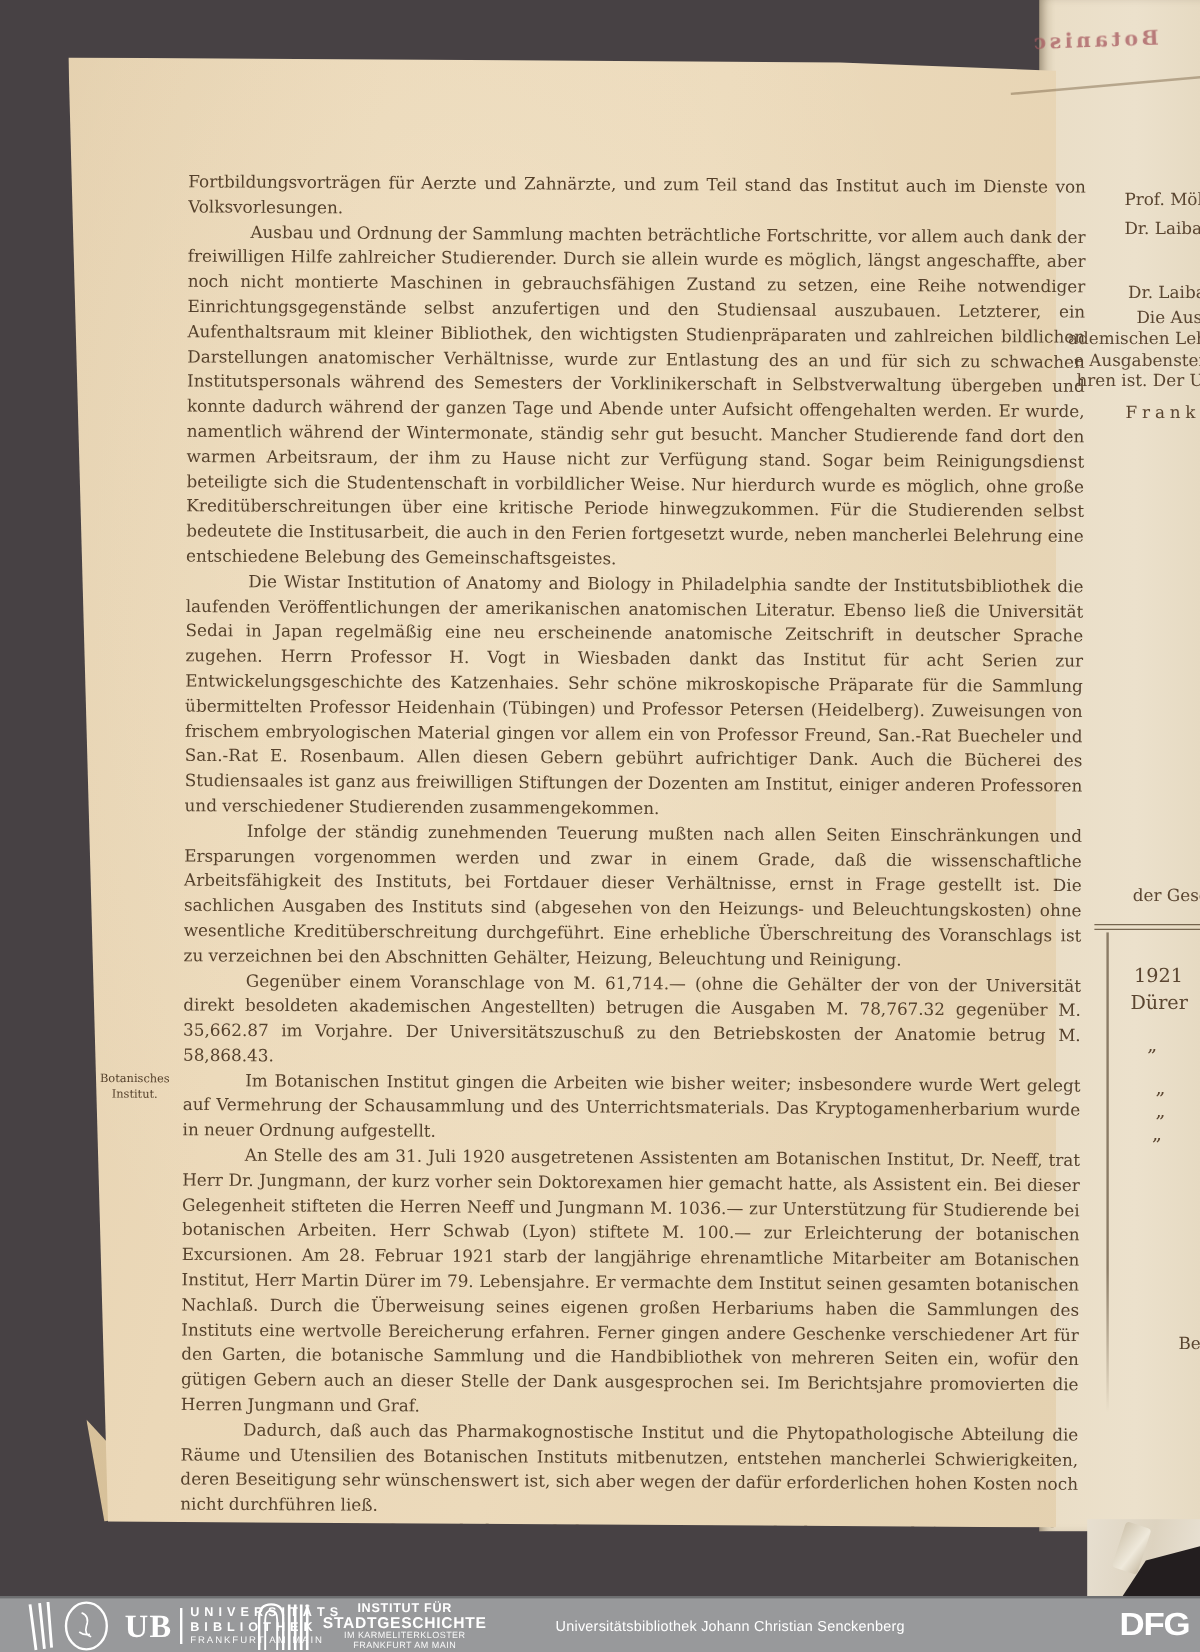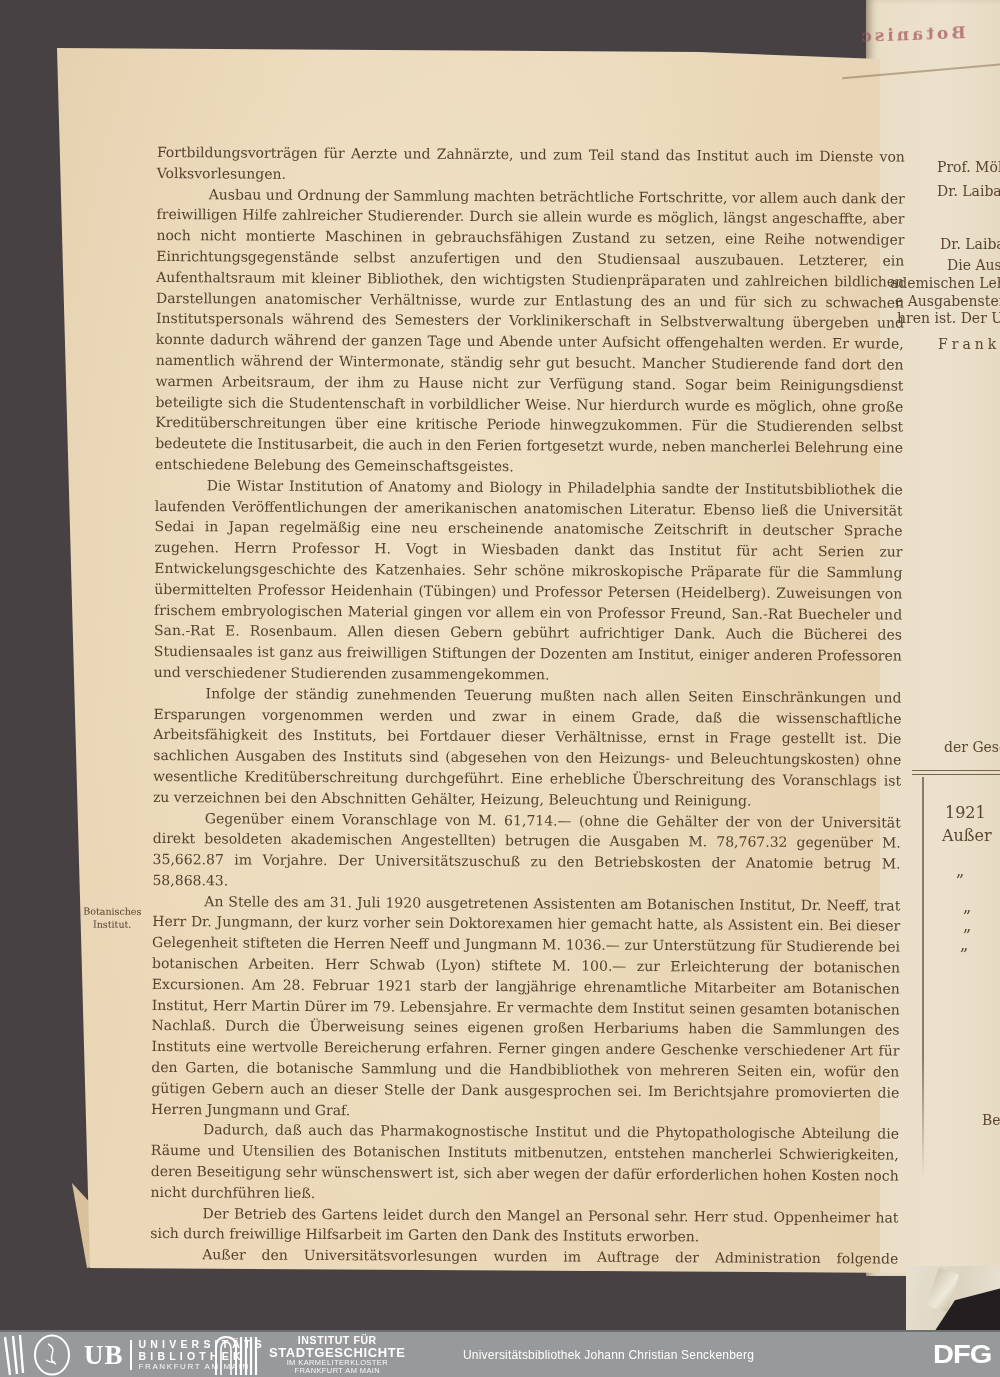--- a/index.html
+++ b/index.html
@@ -75,31 +75,31 @@
     transform:rotate(.35deg);transform-origin:0 0;
   }
   .textblock p{
     margin:0;text-align:justify;
     font-size:14px;line-height:20.8px;color:#55412c;
     font-family:"DejaVu Serif",serif;
   }
   .textblock p.ind{text-indent:52px;}
   .rel{position:relative;}
   .mnote{
-    position:absolute;left:-76px;top:14px;width:72px;display:block;
+    position:absolute;left:-76px;top:2px;width:72px;display:block;
     font-size:9.5px;line-height:13px;text-align:center;color:#55412c;
     text-indent:0;
   }
   
   .footer{
     position:absolute;left:0;top:1330px;width:1000px;height:47px;z-index:10;
     background:#98999b;border-top:2px solid #6e6f71;box-sizing:border-box;
     font-family:"Liberation Sans",sans-serif;color:#fff;
   }
-  .ub-block{position:absolute;left:2px;top:4px;height:38px;display:flex;align-items:center;}
+  .ub-block{position:absolute;left:22px;top:4px;height:38px;display:flex;align-items:center;}
   .ub-acro{font-family:"Liberation Serif",serif;font-weight:bold;font-size:27px;letter-spacing:1px;margin:0 6px 0 4px;}
   .ub-divider{width:2px;height:30px;background:#fff;margin-right:7px;}
   .ub-text{display:flex;flex-direction:column;justify-content:center;}
   .ub-text .l1,.ub-text .l2{font-size:10.5px;font-weight:bold;letter-spacing:4.2px;line-height:12px;}
   .ub-text .l3{font-size:8px;letter-spacing:1.6px;line-height:10px;opacity:.95;}
   .inst-block{position:absolute;left:213px;top:3px;height:40px;display:flex;align-items:center;text-align:center;}
   .inst-text{display:flex;flex-direction:column;justify-content:center;margin-left:8px;}
   .inst-text .l1{font-size:10.5px;font-weight:bold;letter-spacing:.6px;line-height:11px;}
   .inst-text .l2{font-size:13px;font-weight:bold;letter-spacing:.6px;line-height:13px;}
   .inst-text .l3,.inst-text .l4{font-size:7.5px;letter-spacing:.4px;line-height:8.5px;opacity:.95;}
@@ -124,21 +124,21 @@
     <span class="frag" style="left:74px;top:236px">Dr. Laiba</span>
     <span class="frag" style="left:81px;top:257px">Die Ausg</span>
     <span class="frag" style="left:24px;top:275px">ademischen Lehre</span>
     <span class="frag" style="left:29px;top:293px">e Ausgabensteig</span>
     <span class="frag" style="left:31px;top:310px">hren ist. Der U</span>
     <span class="frag sp" style="left:72px;top:336px">Frankf</span>
     <span class="frag" style="left:78px;top:739px">der Gesch</span>
     <div class="tbl-rule"></div>
     <div class="tbl-vline"></div>
     <span class="frag big" style="left:79px;top:780px">1921</span>
-    <span class="frag big" style="left:76px;top:803px">Außer</span>
+    <span class="frag big" style="left:76px;top:803px">Dürer</span>
     <span class="frag big" style="left:90px;top:838px">„</span>
     <span class="frag big" style="left:97px;top:874px">„</span>
     <span class="frag big" style="left:97px;top:893px">„</span>
     <span class="frag big" style="left:94px;top:912px">„</span>
     <span class="frag" style="left:116px;top:1112px">Be</span>
   </div>
 
   <div class="stamp">Botanisc</div>
   <div class="crease"></div>
 
@@ -151,20 +151,21 @@
 
   <div class="page">
     <div class="textblock">
       <p>Fortbildungsvorträgen für Aerzte und Zahnärzte, und zum Teil stand das Institut auch im Dienste von Volksvorlesungen.</p>
       <p class="ind">Ausbau und Ordnung der Sammlung machten beträchtliche Fortschritte, vor allem auch dank der freiwilligen Hilfe zahlreicher Studierender. Durch sie allein wurde es möglich, längst angeschaffte, aber noch nicht montierte Maschinen in gebrauchsfähigen Zustand zu setzen, eine Reihe notwendiger Einrichtungsgegenstände selbst anzufertigen und den Studiensaal auszubauen. Letzterer, ein Aufenthaltsraum mit kleiner Bibliothek, den wichtigsten Studienpräparaten und zahlreichen bildlichen Darstellungen anatomischer Verhältnisse, wurde zur Entlastung des an und für sich zu schwachen Institutspersonals während des Semesters der Vorklinikerschaft in Selbstverwaltung übergeben und konnte dadurch während der ganzen Tage und Abende unter Aufsicht offengehalten werden. Er wurde, namentlich während der Wintermonate, ständig sehr gut besucht. Mancher Studierende fand dort den warmen Arbeitsraum, der ihm zu Hause nicht zur Verfügung stand. Sogar beim Reinigungsdienst beteiligte sich die Studentenschaft in vorbildlicher Weise. Nur hierdurch wurde es möglich, ohne große Kreditüberschreitungen über eine kritische Periode hinwegzukommen. Für die Studierenden selbst bedeutete die Institusarbeit, die auch in den Ferien fortgesetzt wurde, neben mancherlei Belehrung eine entschiedene Belebung des Gemeinschaftsgeistes.</p>
       <p class="ind">Die Wistar Institution of Anatomy and Biology in Philadelphia sandte der Institutsbibliothek die laufenden Veröffentlichungen der amerikanischen anatomischen Literatur. Ebenso ließ die Universität Sedai in Japan regelmäßig eine neu erscheinende anatomische Zeitschrift in deutscher Sprache zugehen. Herrn Professor H. Vogt in Wiesbaden dankt das Institut für acht Serien zur Entwickelungsgeschichte des Katzenhaies. Sehr schöne mikroskopische Präparate für die Sammlung übermittelten Professor Heidenhain (Tübingen) und Professor Petersen (Heidelberg). Zuweisungen von frischem embryologischen Material gingen vor allem ein von Professor Freund, San.-Rat Buecheler und San.-Rat E. Rosenbaum. Allen diesen Gebern gebührt aufrichtiger Dank. Auch die Bücherei des Studiensaales ist ganz aus freiwilligen Stiftungen der Dozenten am Institut, einiger anderen Professoren und verschiedener Studierenden zusammengekommen.</p>
       <p class="ind">Infolge der ständig zunehmenden Teuerung mußten nach allen Seiten Einschränkungen und Ersparungen vorgenommen werden und zwar in einem Grade, daß die wissenschaftliche Arbeitsfähigkeit des Instituts, bei Fortdauer dieser Verhältnisse, ernst in Frage gestellt ist. Die sachlichen Ausgaben des Instituts sind (abgesehen von den Heizungs- und Beleuchtungskosten) ohne wesentliche Kreditüberschreitung durchgeführt. Eine erhebliche Überschreitung des Voranschlags ist zu verzeichnen bei den Abschnitten Gehälter, Heizung, Beleuchtung und Reinigung.</p>
       <p class="ind">Gegenüber einem Voranschlage von M. 61,714.— (ohne die Gehälter der von der Universität direkt besoldeten akademischen Angestellten) betrugen die Ausgaben M. 78,767.32 gegenüber M. 35,662.87 im Vorjahre. Der Universitätszuschuß zu den Betriebskosten der Anatomie betrug M. 58,868.43.</p>
       <p class="ind rel">
         <span class="mnote">Botanisches Institut.</span>
+        <span>Im Botanischen Institut gingen die Arbeiten wie bisher weiter; insbesondere wurde Wert gelegt auf Vermehrung der Schausammlung und des Unterrichtsmaterials. Das Kryptogamenherbarium wurde in neuer Ordnung aufgestellt.</span>
       </p>
       <p class="ind">An Stelle des am 31. Juli 1920 ausgetretenen Assistenten am Botanischen Institut, Dr. Neeff, trat Herr Dr. Jungmann, der kurz vorher sein Doktorexamen hier gemacht hatte, als Assistent ein. Bei dieser Gelegenheit stifteten die Herren Neeff und Jungmann M. 1036.— zur Unterstützung für Studierende bei botanischen Arbeiten. Herr Schwab (Lyon) stiftete M. 100.— zur Erleichterung der botanischen Excursionen. Am 28. Februar 1921 starb der langjährige ehrenamtliche Mitarbeiter am Botanischen Institut, Herr Martin Dürer im 79. Lebensjahre. Er vermachte dem Institut seinen gesamten botanischen Nachlaß. Durch die Überweisung seines eigenen großen Herbariums haben die Sammlungen des Instituts eine wertvolle Bereicherung erfahren. Ferner gingen andere Geschenke verschiedener Art für den Garten, die botanische Sammlung und die Handbibliothek von mehreren Seiten ein, wofür den gütigen Gebern auch an dieser Stelle der Dank ausgesprochen sei. Im Berichtsjahre promovierten die Herren Jungmann und Graf.</p>
       <p class="ind">Dadurch, daß auch das Pharmakognostische Institut und die Phytopathologische Abteilung die Räume und Utensilien des Botanischen Instituts mitbenutzen, entstehen mancherlei Schwierigkeiten, deren Beseitigung sehr wünschenswert ist, sich aber wegen der dafür erforderlichen hohen Kosten noch nicht durchführen ließ.</p>
       <p class="ind">Der Betrieb des Gartens leidet durch den Mangel an Personal sehr. Herr stud. Oppenheimer hat sich durch freiwillige Hilfsarbeit im Garten den Dank des Instituts erworben.</p>
       <p class="ind">Außer den Universitätsvorlesungen wurden im Auftrage der Administration folgende Vorlesungen und Kurse abgehalten, die auch den Studierenden, Gasthörern und Besuchern der Universität zugänglich waren:</p>
     </div>
   </div>
 
   <div class="footer">
 

